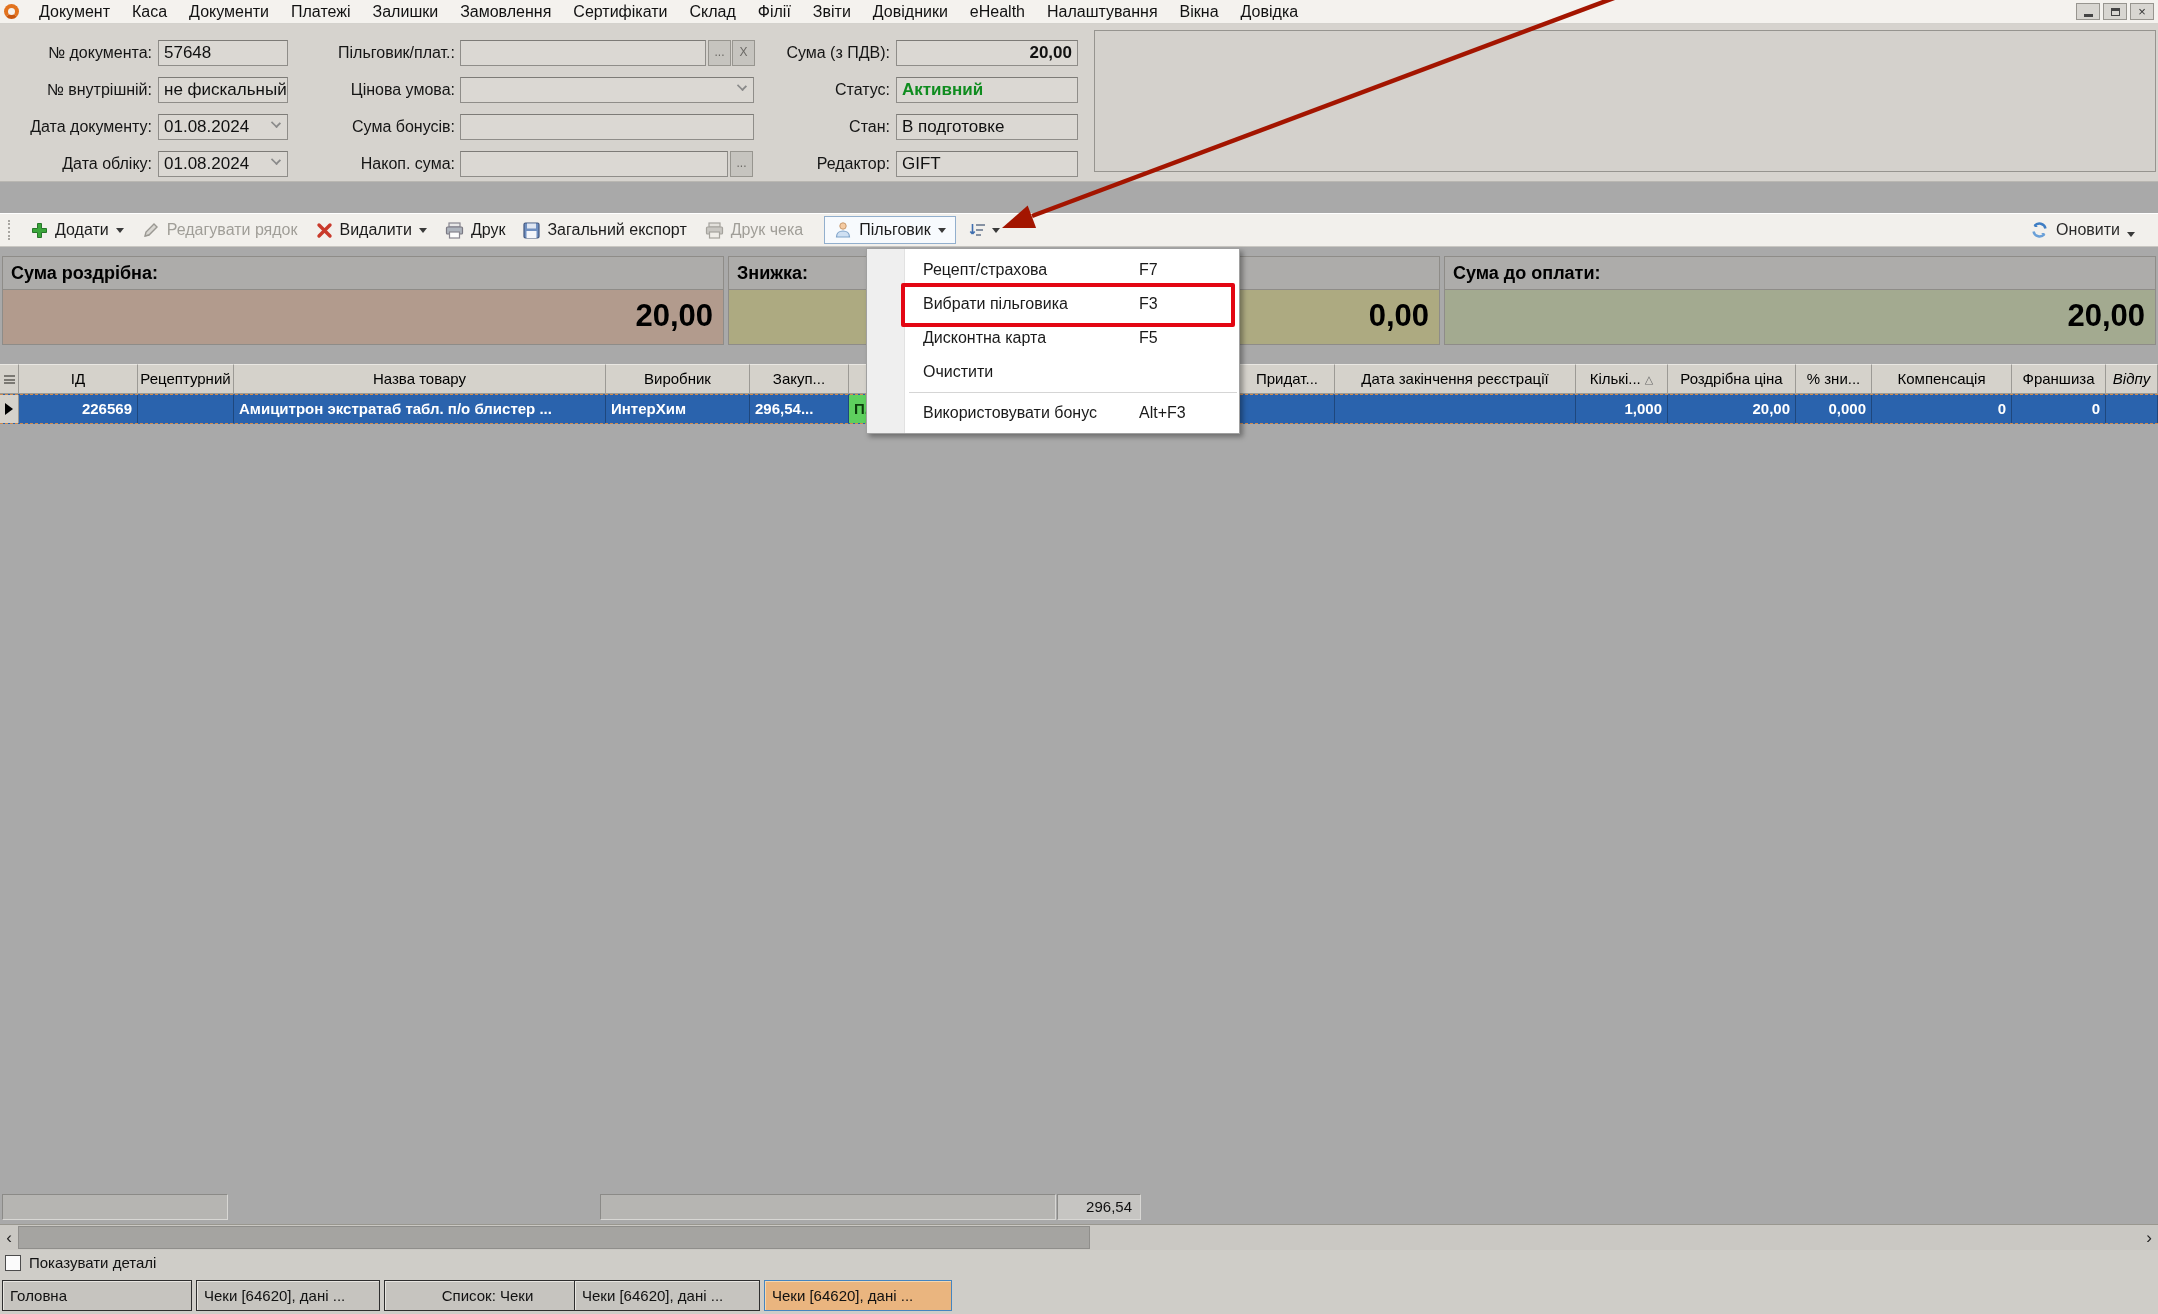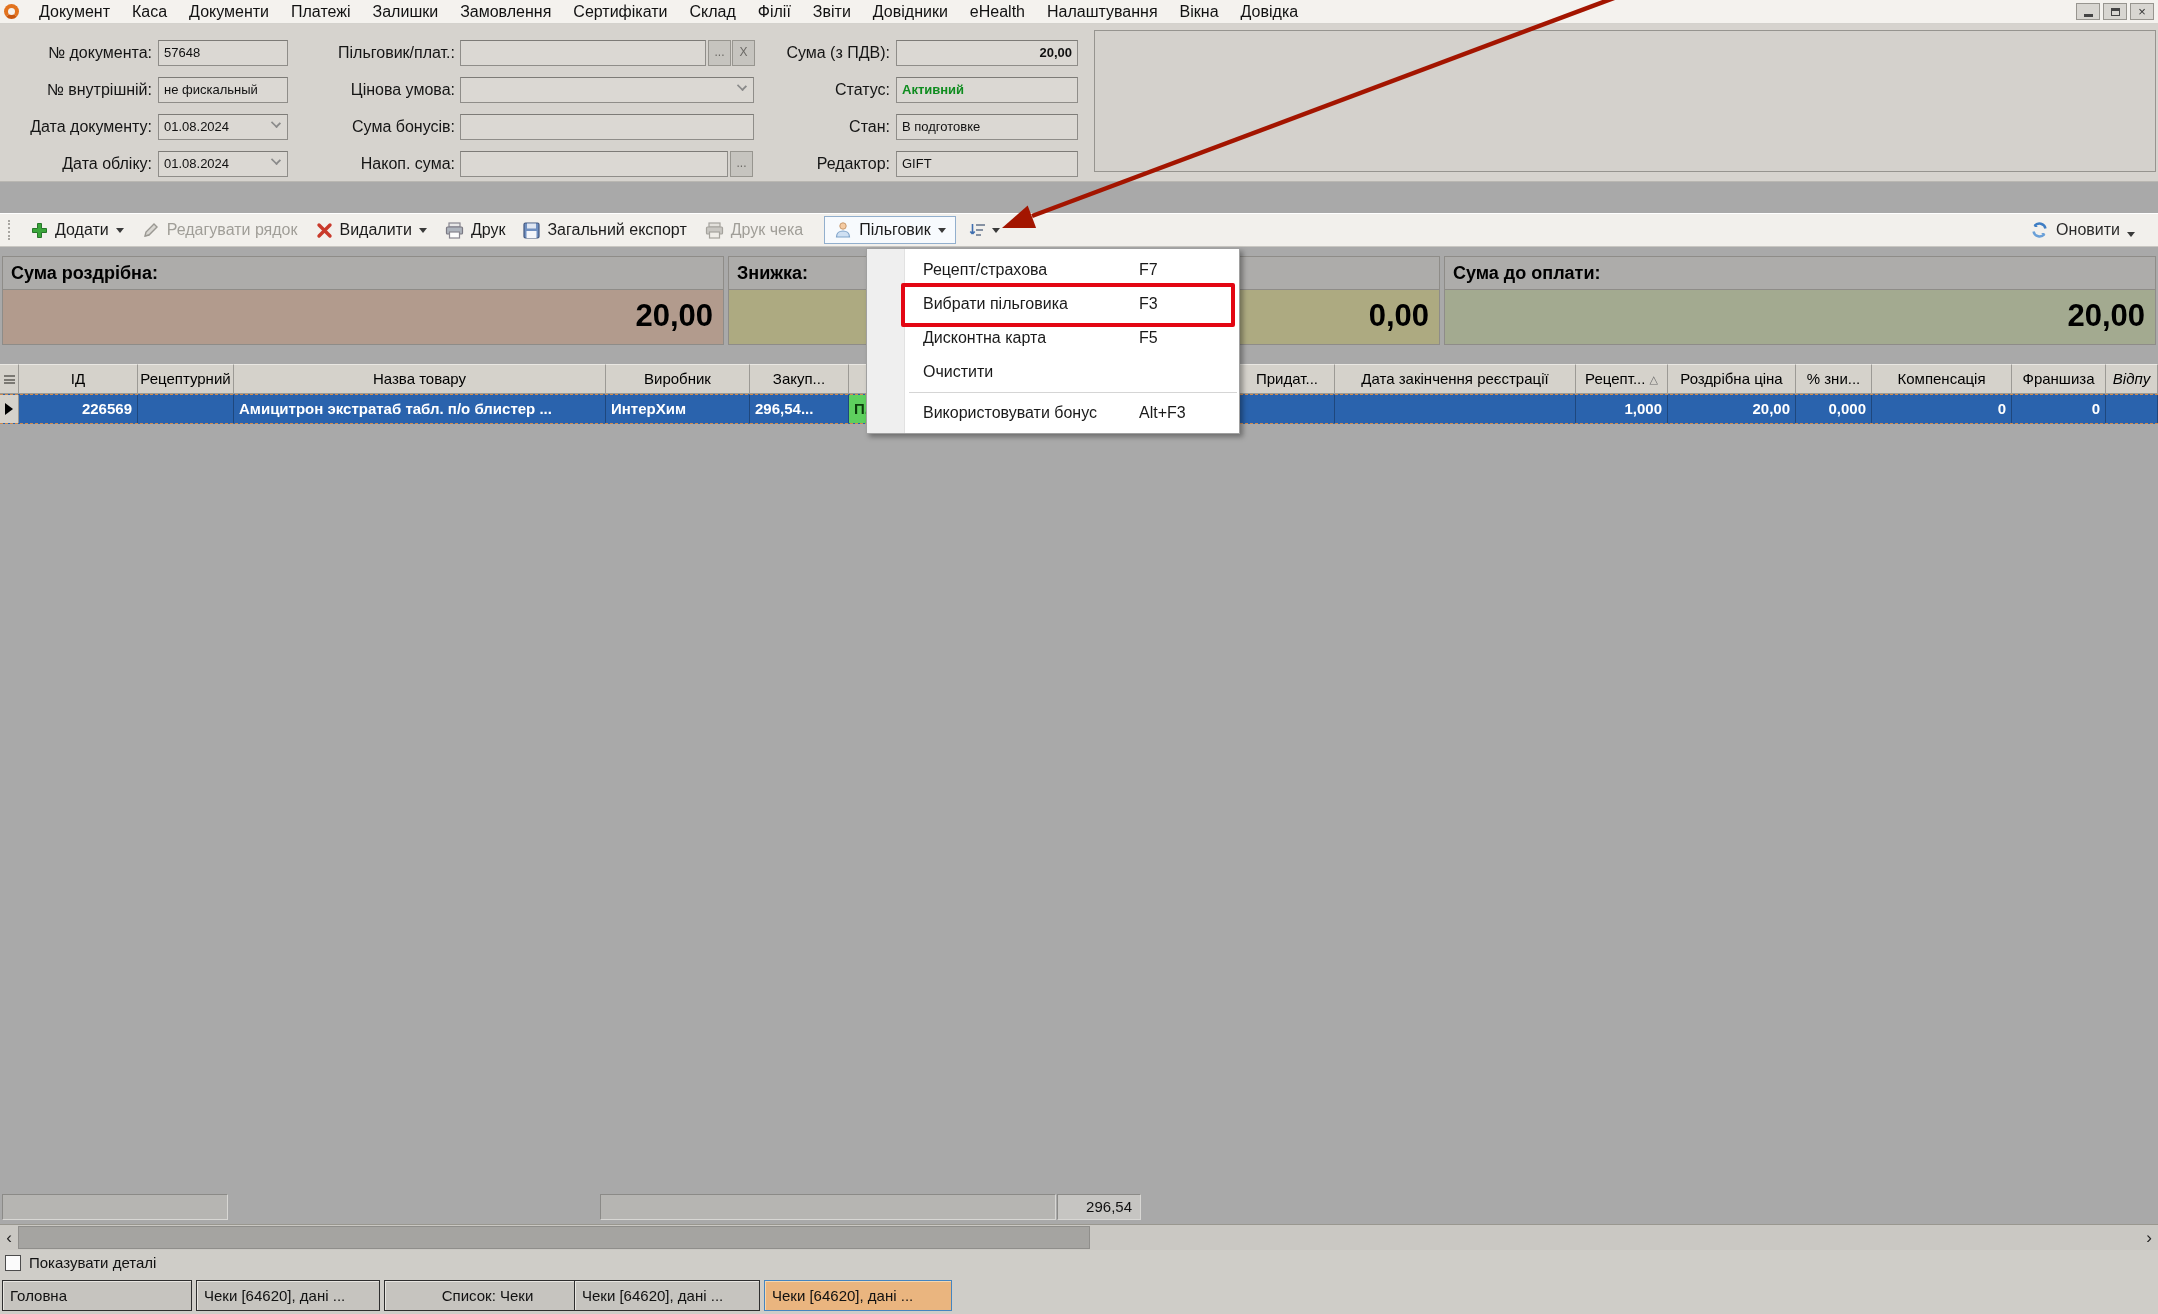--- a/index.html
+++ b/index.html
@@ -27,21 +27,21 @@
   
   .formpanel { position:absolute; left:0; top:24px; width:100%; height:158px;
     background:#d6d3ce; border-bottom:1px solid #b9b7b2; font-size:16px; }
   .frow { position:absolute; left:0; width:100%; height:26px; }
   .flabel { position:absolute; text-align:right; line-height:26px; color:#151515; white-space:nowrap; }
   .l1 { left:0;   width:152px; }
   .l2 { left:290px; width:165px; }
   .l3 { left:730px; width:160px; }
   .finput { position:absolute; height:26px; background:#dbd8d3;
     border:1px solid #8f8d89; border-top-color:#7d7b77;
-    line-height:24px; padding:0 5px; font-size:13px; overflow:hidden; white-space:nowrap; }
+    line-height:24px; padding:0 5px; font-size:17px; overflow:hidden; white-space:nowrap; }
   .i1 { left:158px; width:130px; }
   .i2 { left:460px; width:294px; }
   .i3 { left:896px; width:182px; }
   .combo-arrow { position:absolute; right:6px; top:10px; width:8px; height:8px;
     border-right:2px solid #8a8a8a; border-bottom:2px solid #8a8a8a;
     transform:rotate(45deg) scale(1,0.8); margin-top:-3px; }
   .mini-btn { position:absolute; height:26px; width:23px; background:#c6c4bf;
     border:1px solid #97958f; color:#6b6965; font-size:12px; text-align:center; line-height:22px; }
   .val-bold-right { text-align:right; font-weight:bold; }
   .val-green { color:#0f8c1f; font-weight:bold; }
@@ -317,21 +317,21 @@
       <div class="th c1">ІД</div>
       <div class="th c2">Рецептурний</div>
       <div class="th c3">Назва товару</div>
       <div class="th c4">Виробник</div>
       <div class="th c5">Закуп...</div>
       <div class="th c6">Т...</div>
       <div class="th c7"></div>
       <div class="th c8">Придат...</div>
       <div class="th c9">Дата закінчення реєстрації</div>
       <div class="th c10">
-        <span>Рецепт...</span>
+        <span>Кількі...</span>
         <span class="sortglyph">△</span>
       </div>
       <div class="th c11">Роздрібна ціна</div>
       <div class="th c12">% зни...</div>
       <div class="th c13">Компенсація</div>
       <div class="th c14">Франшиза</div>
       <div class="th c15">Відпу</div>
     </div>
     <div class="trow">
       <div class="td c0 marker">

